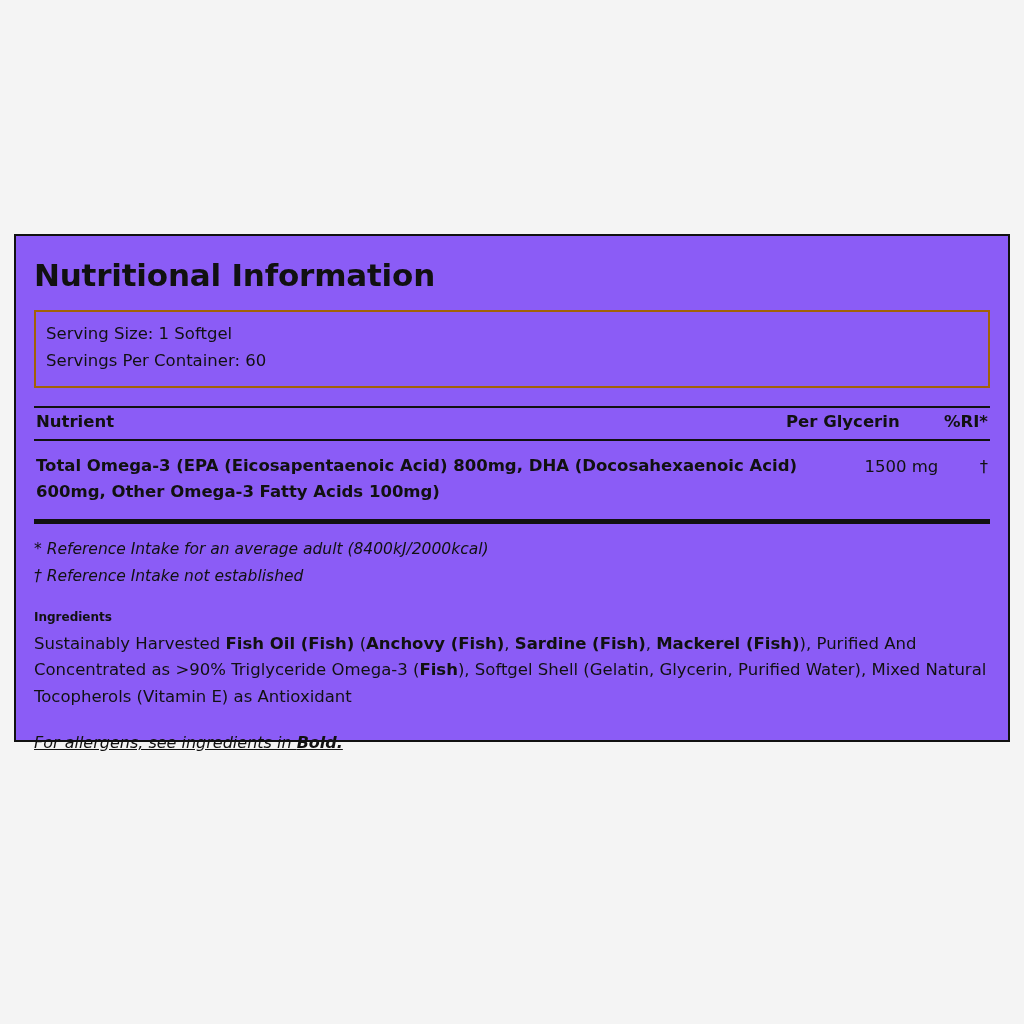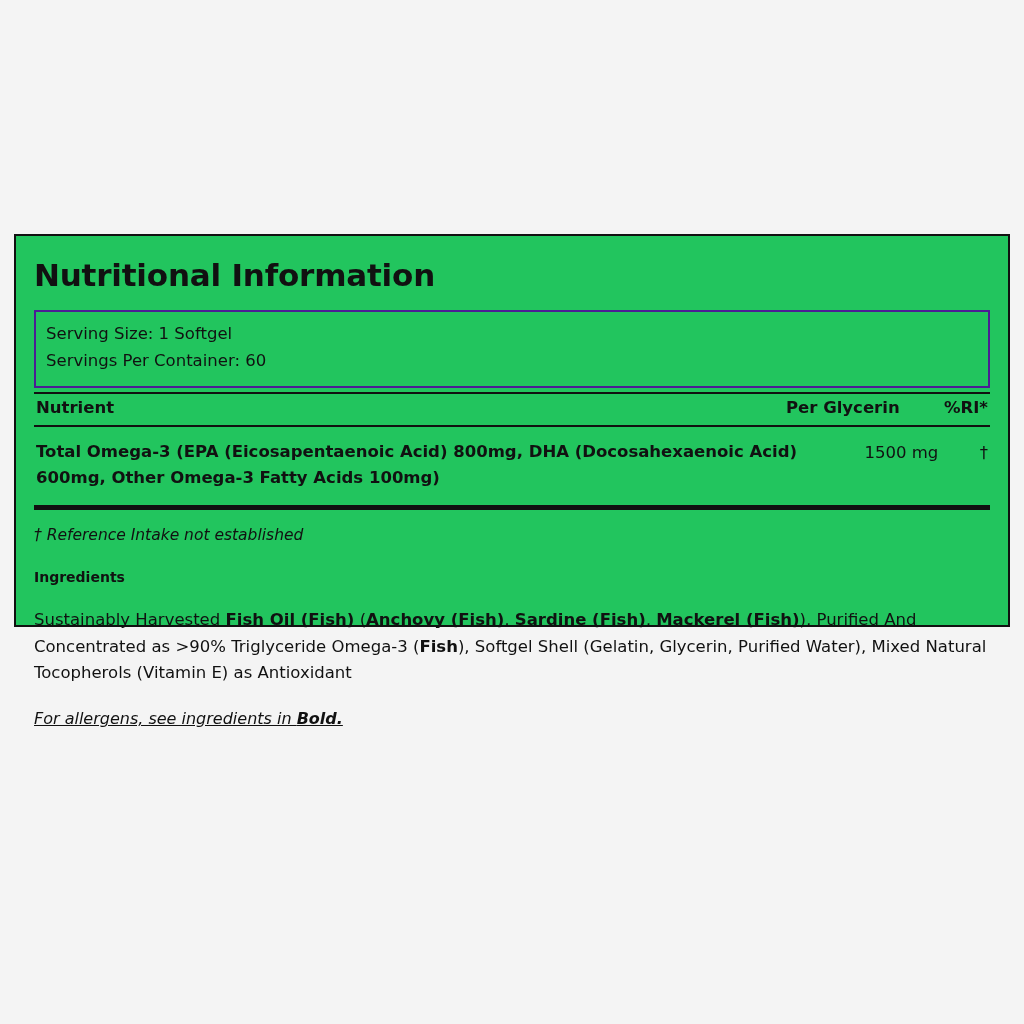--- a/index.html
+++ b/index.html
@@ -13,43 +13,43 @@
     font-family: "DejaVu Sans", sans-serif;
     color: #111111;
     -webkit-font-smoothing: antialiased;
   }
 
   .panel {
     position: absolute;
     left: 14px;
     top: 234px;
     width: 996px;
-    height: 393px;
+    height: 508px;
     box-sizing: border-box;
-    background: #22c55e;
+    background: #8b5cf6;
     border: 2px solid #111111;
   }
 
   .panel-inner {
     padding: 22px 18px 0 18px;
   }
 
   .title {
     font-size: 31px;
     font-weight: bold;
     letter-spacing: -0.2px;
     margin: 0 0 18px 0;
     line-height: 1.1;
   }
 
   .serving-box {
     box-sizing: border-box;
-    border: 2px solid #4c1d95;
+    border: 2px solid #a16207;
     padding: 9px 10px 11px 10px;
-    margin-bottom: 4px;
+    margin-bottom: 18px;
   }
   .serving-line {
     font-size: 16.5px;
     line-height: 1.62;
   }
 
   .rule-thin {
     height: 2px;
     background: #111111;
     margin: 0;
@@ -86,23 +86,23 @@
     margin-top: 12px;
   }
   .footnote {
     font-style: italic;
     font-size: 15.5px;
     line-height: 1.72;
   }
 
   .ingredients-title {
     font-weight: bold;
-    font-size: 14px;
+    font-size: 12px;
     margin-top: 20px;
-    margin-bottom: 22px;
+    margin-bottom: 7px;
   }
   .ingredients-body {
     font-size: 16.5px;
     line-height: 1.62;
   }
   .allergen-note {
     font-style: italic;
     font-size: 16px;
     margin-top: 19px;
     line-height: 1.6;
@@ -136,20 +136,21 @@
 
     <div class="nutrient-row">
       <div class="nr-name">Total Omega-3 (EPA (Eicosapentaenoic Acid) 800mg, DHA (Docosahexaenoic Acid) 600mg, Other Omega-3 Fatty Acids 100mg)</div>
       <div class="nr-serv">1500 mg</div>
       <div class="nr-ri">†</div>
     </div>
 
     <div class="rule-thick"></div>
 
     <div class="footnotes">
+      <div class="footnote">* Reference Intake for an average adult (8400kJ/2000kcal)</div>
       <div class="footnote">† Reference Intake not established</div>
     </div>
 
     <div class="ingredients-title">Ingredients</div>
     <div class="ingredients-body" id="ingredients-text"><span>Sustainably Harvested </span><b>Fish Oil (Fish)</b><span> (</span><b>Anchovy (Fish)</b><span>, </span><b>Sardine (Fish)</b><span>, </span><b>Mackerel (Fish)</b><span>), Purified And Concentrated as &gt;90% Triglyceride Omega-3 (</span><b>Fish</b><span>), Softgel Shell (Gelatin, Glycerin, Purified Water), Mixed Natural Tocopherols (Vitamin E) as Antioxidant</span></div>
 
     <div class="allergen-note">
       <span>For allergens, see ingredients in </span><b>Bold.</b>
     </div>
 

